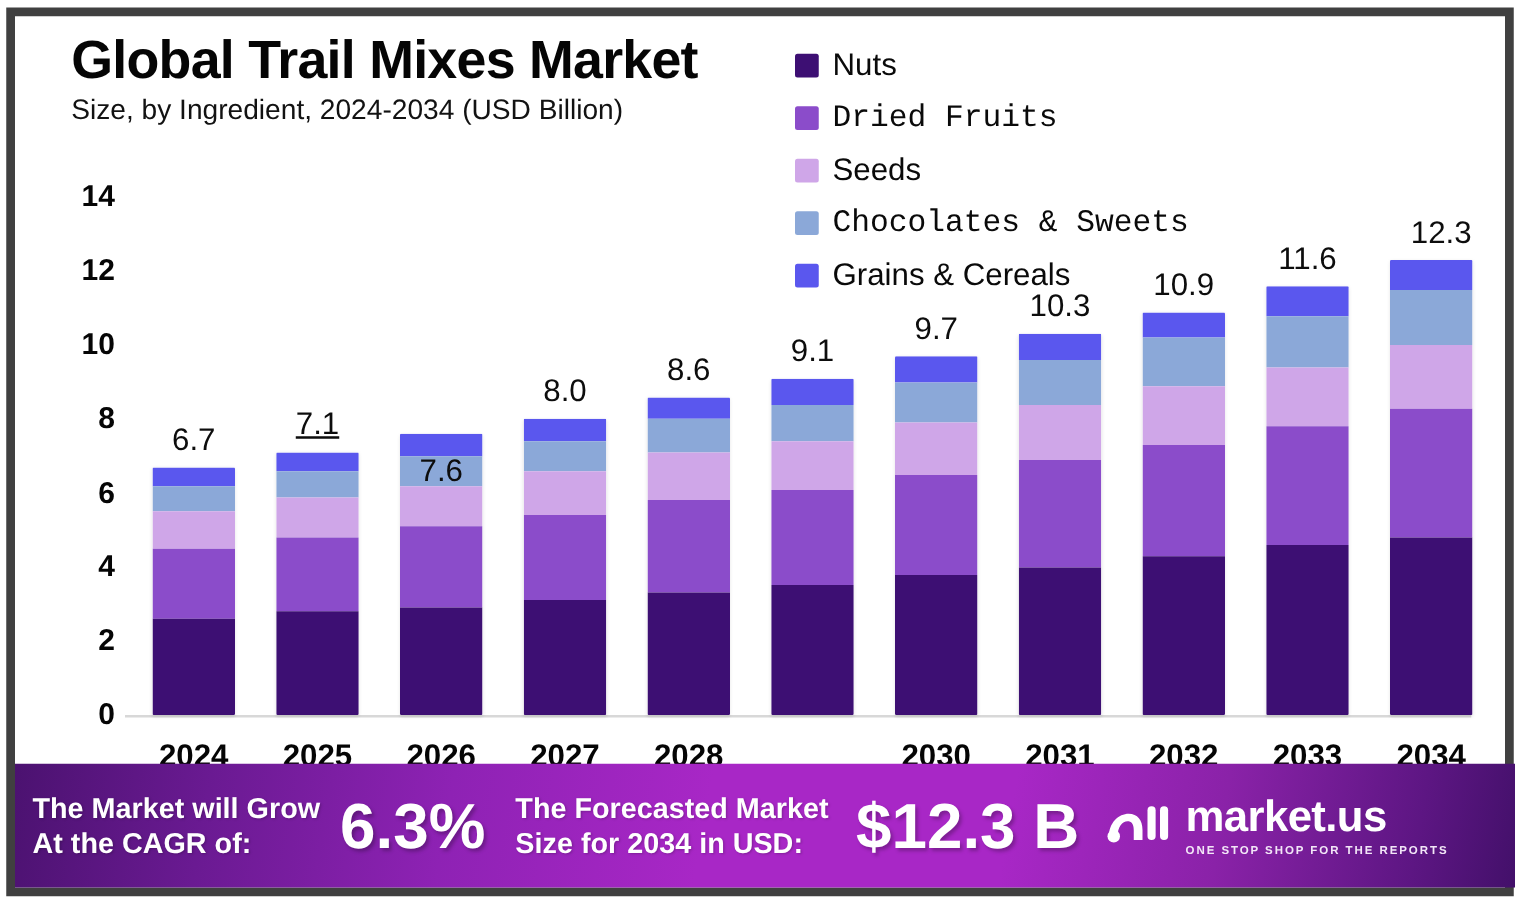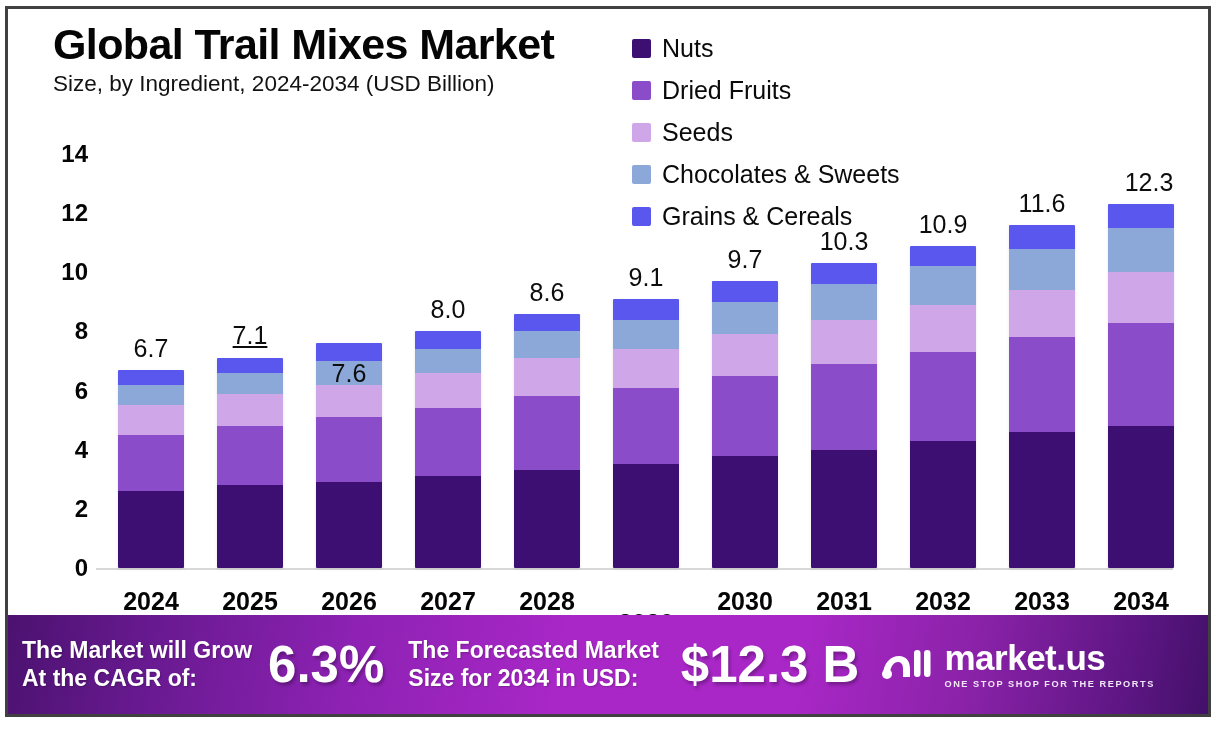--- a/index.html
+++ b/index.html
@@ -12,21 +12,21 @@
   }
   #infographic {
     position: relative;
     width: 1216px; height: 737px;
     background: #ffffff;
   }
   .frame {
     position: absolute;
     left: 5px; top: 6px;
     width: 1206px; height: 711px;
-    border: 3px solid #404040;
+    border: 7px solid #404040;
     background: #ffffff;
   }
   
   .header {
     position: absolute;
     left: 0; top: 0; right: 0; height: 120px;
   }
   .title-block {
     position: absolute; left: 45px; top: 12px;
   }
@@ -54,21 +54,21 @@
     flex-wrap: wrap;
   }
   .legend-item {
     display: flex;
     align-items: center;
     height: 42px;
     white-space: nowrap;
     padding-left: 16px;
   }
   .legend-item.col-a { width: 320px; }
-  .legend-item.col-b { width: 287px; }
+  .legend-item.col-b { width: 287px; font-family: Liberation Mono, monospace; }
   .legend-swatch {
     width: 19px; height: 19px;
     border-radius: 2px;
     margin-right: 11px;
     flex: 0 0 auto;
   }
   .legend-label {
     font-size: 25px;
     color: #0a0a0a;
     line-height: 1;

